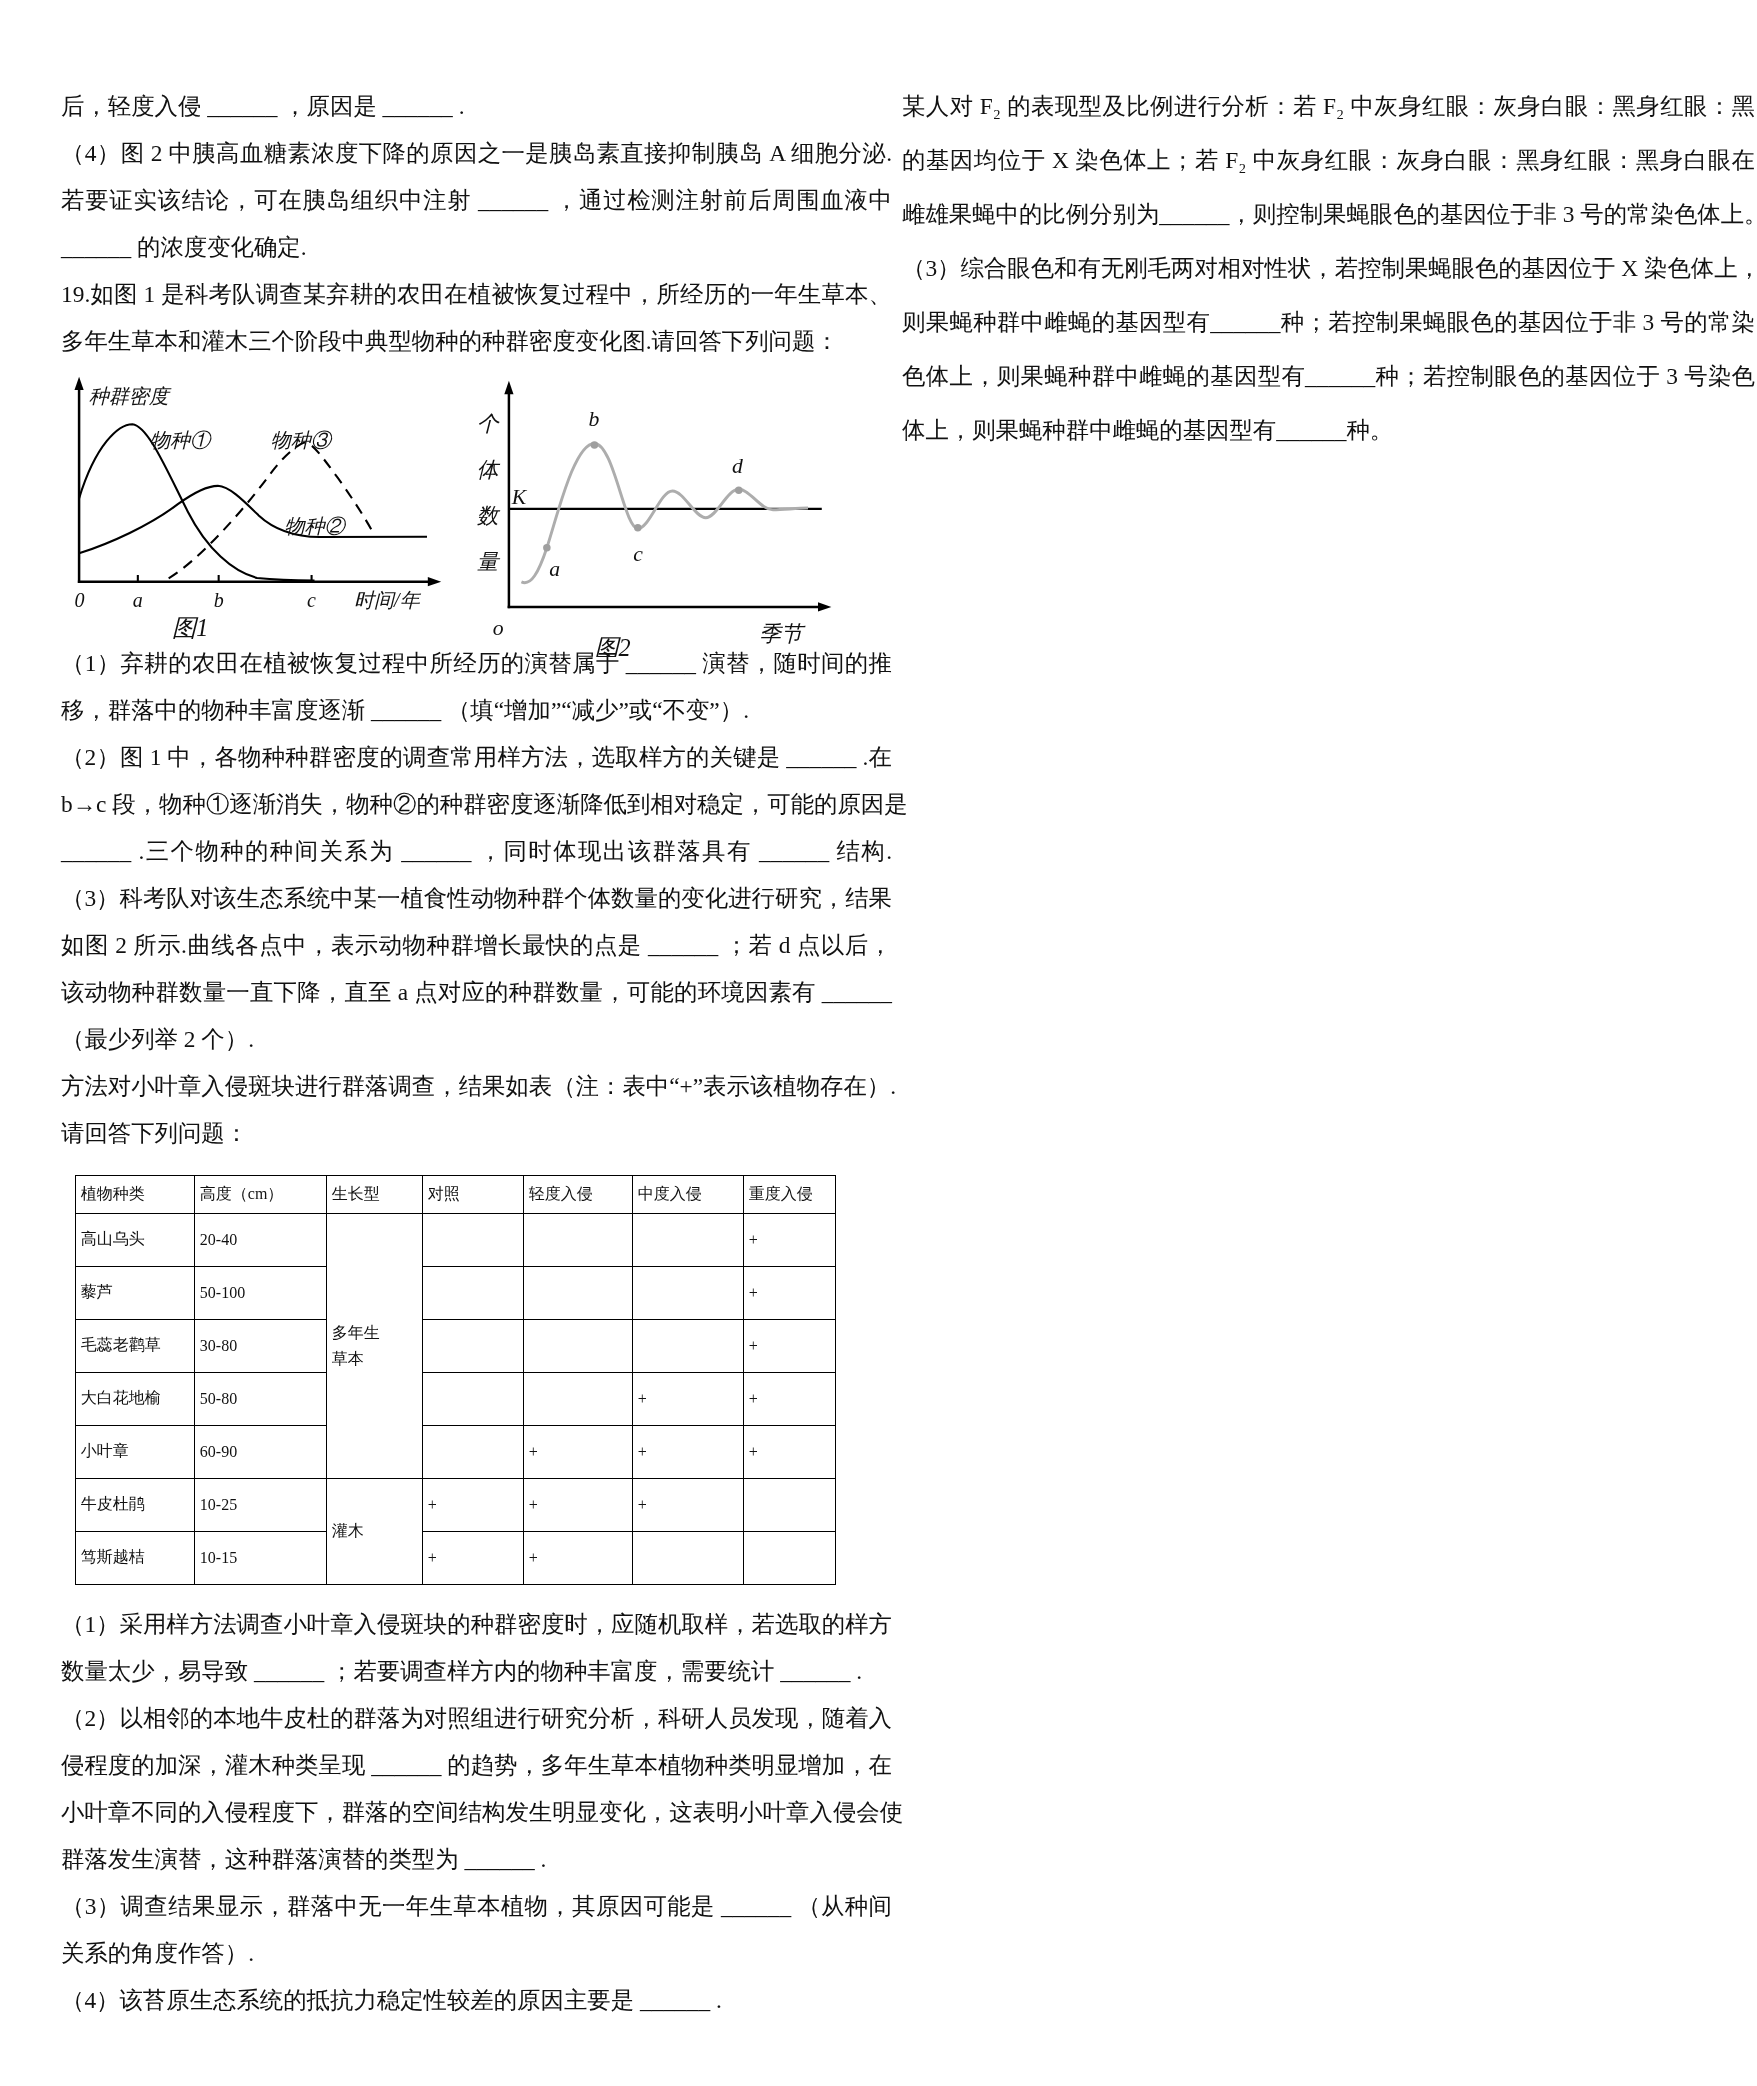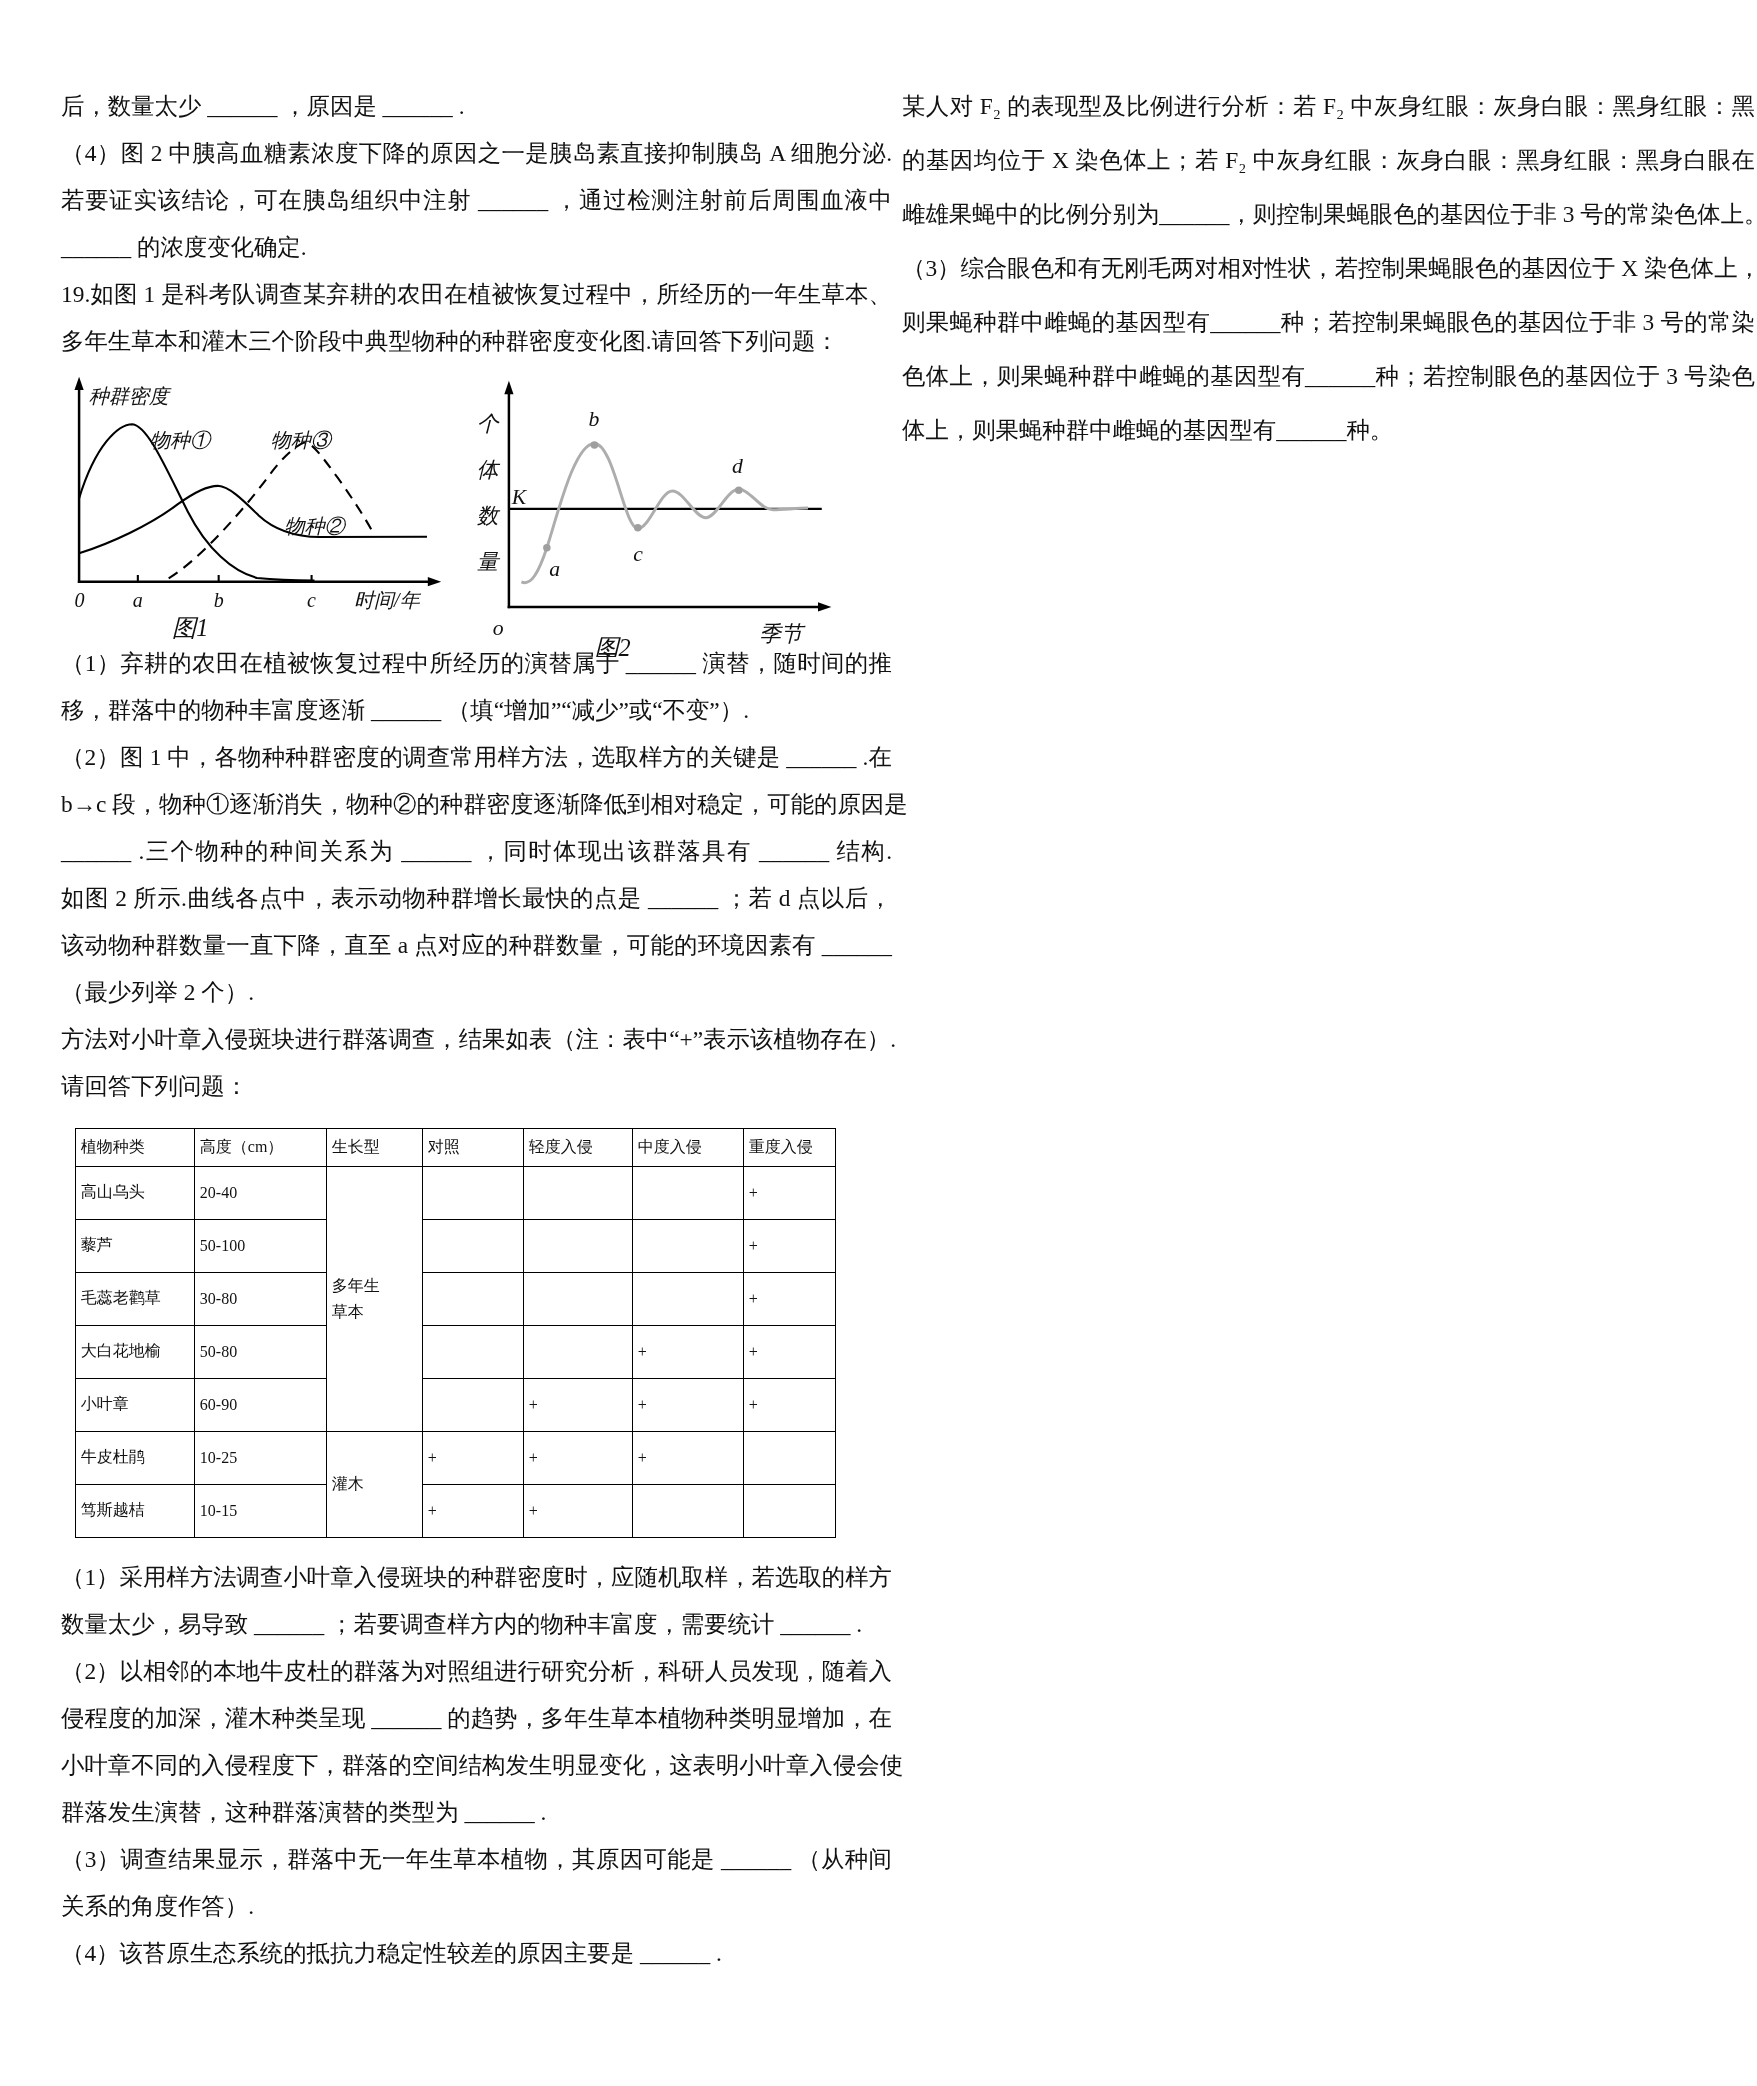--- a/index.html
+++ b/index.html
@@ -34,21 +34,21 @@
   .plabel{font-size:52px;}
   .caption{font-size:58px;}
   .vchar{font-size:52px;text-anchor:middle;}
 </style>
 </head>
 <body>
 
 <div class="page">
 
   <div class="col" id="left-col">
-    <div class="ln">后，数量太少 ______ ，原因是 ______ .</div>
+    <div class="ln">后，轻度入侵 ______ ，原因是 ______ .</div>
     <div class="ln j">（4）图 2 中胰高血糖素浓度下降的原因之一是胰岛素直接抑制胰岛 A 细胞分泌.</div>
     <div class="ln j">若要证实该结论，可在胰岛组织中注射 ______ ，通过检测注射前后周围血液中</div>
     <div class="ln">______ 的浓度变化确定.</div>
     <div class="ln j">19.如图 1 是科考队调查某弃耕的农田在植被恢复过程中，所经历的一年生草本、</div>
     <div class="ln">多年生草本和灌木三个阶段中典型物种的种群密度变化图.请回答下列问题：</div>
 
     <div class="figrow">
 
       <svg id="fig1" width="401" height="275" viewBox="0 0 960 660" style="font-size:56px">
         <line class="axis" x1="35" y1="520" x2="35" y2="54"></line>
@@ -102,20 +102,21 @@
         <text class="plabel" x="695" y="662">季节</text>
         <text class="caption" x="300" y="698">图2</text>
       </svg>
     </div>
 
     <div class="ln j">（1）弃耕的农田在植被恢复过程中所经历的演替属于 ______ 演替，随时间的推</div>
     <div class="ln">移，群落中的物种丰富度逐渐 ______ （填“增加”“减少”或“不变”）.</div>
     <div class="ln j">（2）图 1 中，各物种种群密度的调查常用样方法，选取样方的关键是 ______ .在</div>
     <div class="ln j">b→c 段，物种①逐渐消失，物种②的种群密度逐渐降低到相对稳定，可能的原因是</div>
     <div class="ln j">______ .三个物种的种间关系为 ______ ，同时体现出该群落具有 ______ 结构.</div>
+    <div class="ln j">（3）科考队对该生态系统中某一植食性动物种群个体数量的变化进行研究，结果</div>
     <div class="ln j">如图 2 所示.曲线各点中，表示动物种群增长最快的点是 ______ ；若 d 点以后，</div>
     <div class="ln j">该动物种群数量一直下降，直至 a 点对应的种群数量，可能的环境因素有 ______</div>
     <div class="ln">（最少列举 2 个）.</div>
     <div class="ln j">方法对小叶章入侵斑块进行群落调查，结果如表（注：表中“+”表示该植物存在）.</div>
     <div class="ln">请回答下列问题：</div>
 
     <div class="tablewrap">
       <table class="survey">
         <colgroup>
           <col style="width:119px">

